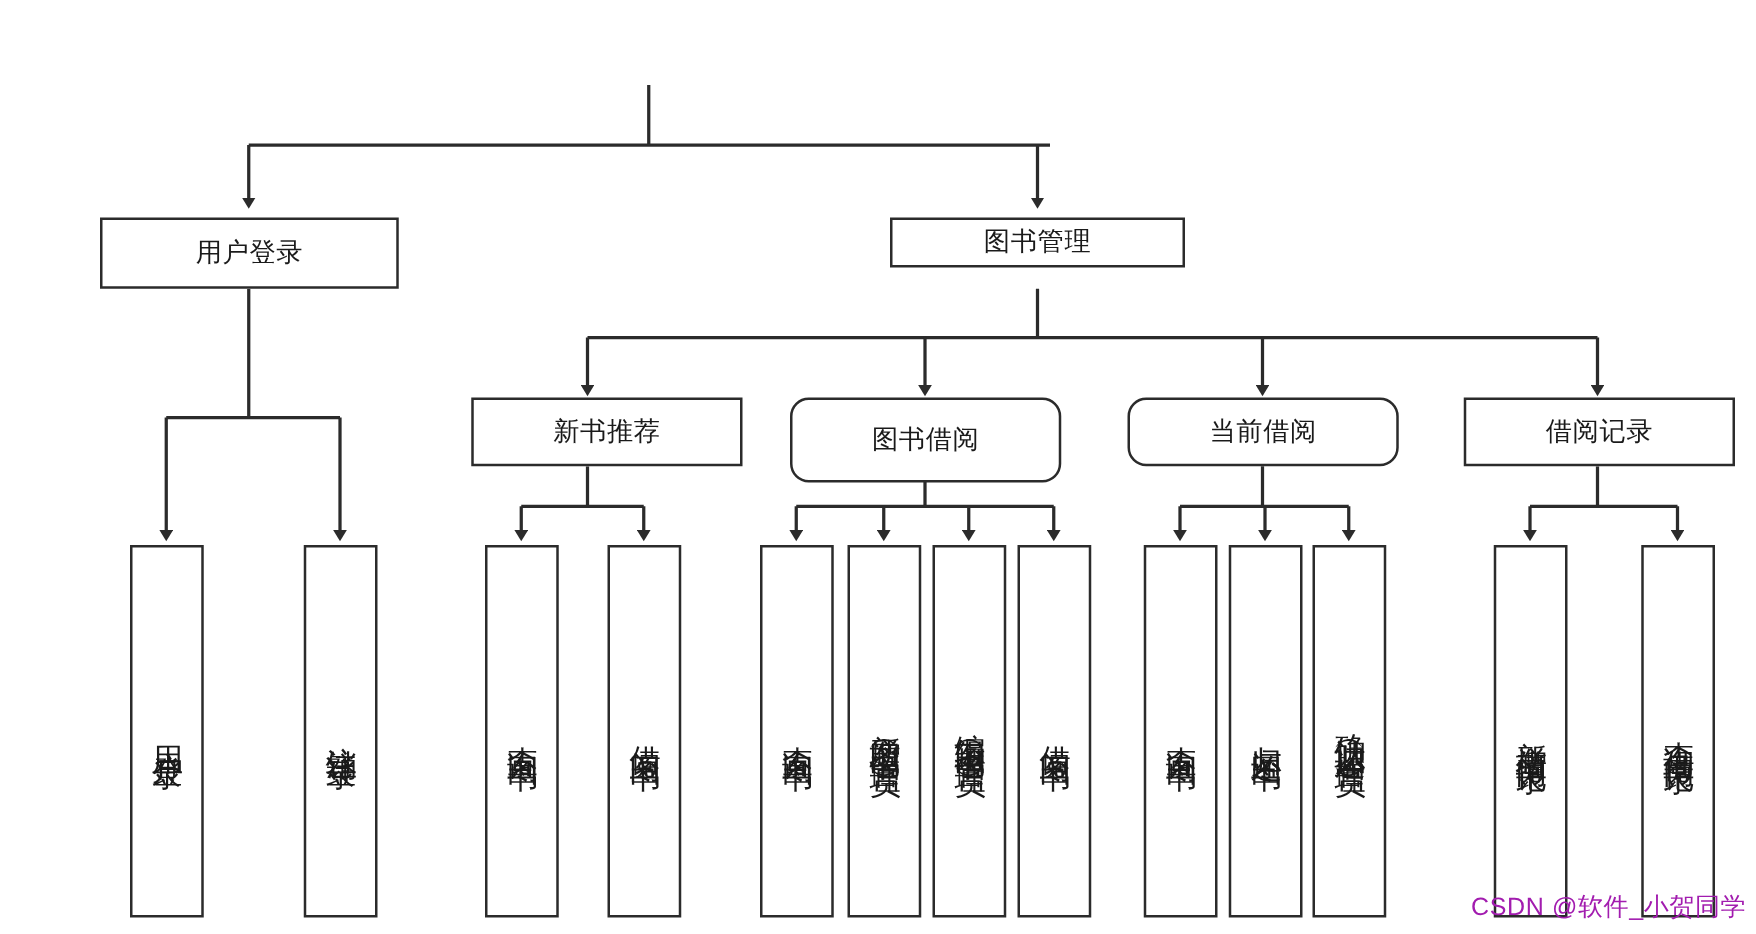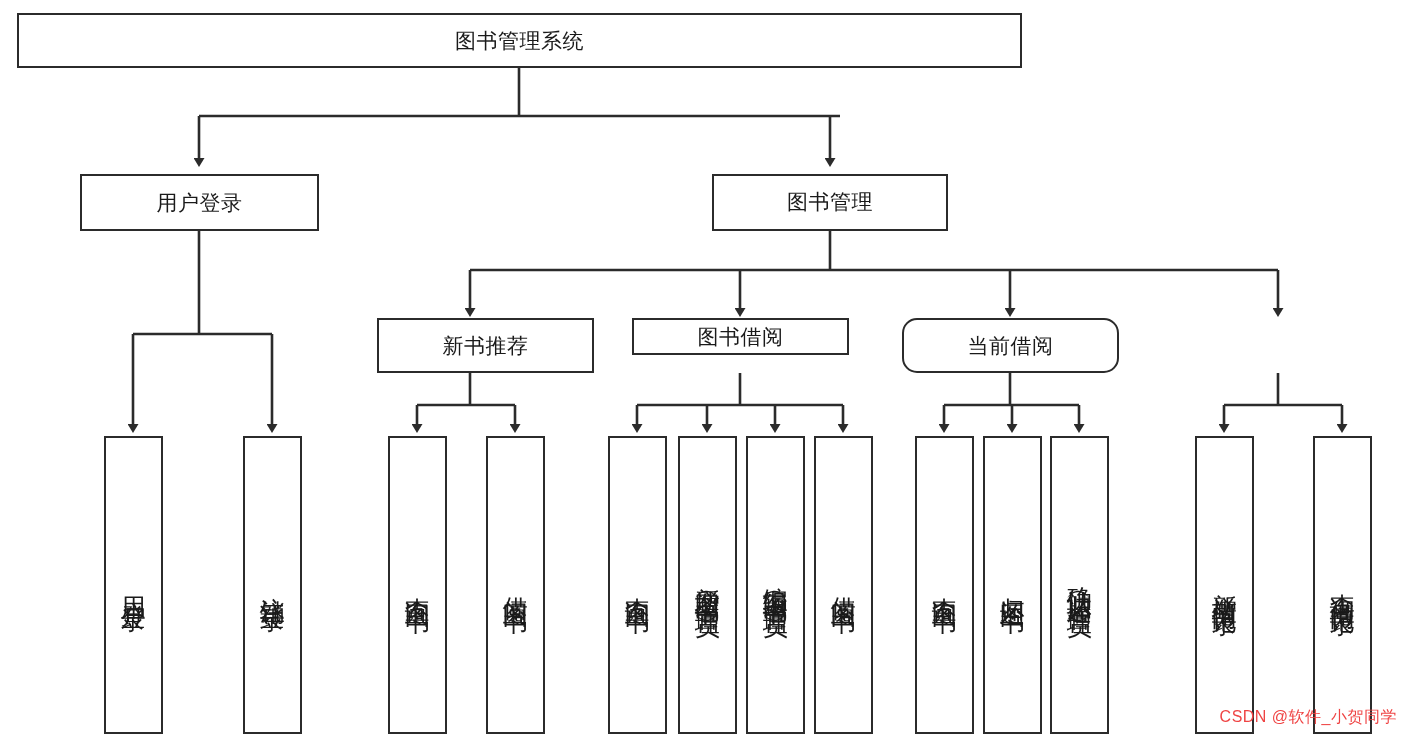--- a/index.html
+++ b/index.html
@@ -57,23 +57,23 @@
     writing-mode: vertical-rl;
     text-orientation: upright;
     font-size: 25px;
     line-height: 1.05;
     letter-spacing: 4px;
     max-height: 100%;
   }
   .watermark {
     position: absolute;
     right: 8px;
-    bottom: 19px;
-    font-size: 16px;
-    color: #ef4444;
+    bottom: 8px;
+    font-size: 20px;
+    color: #a21caf;
     white-space: nowrap;
     z-index: 5;
     letter-spacing: 0.5px;
   }
 </style>
 </head>
 <body>
 
 <div id="canvas">
 
@@ -120,44 +120,44 @@
       <path d="M1012,405 L1012,426" marker-end="url(#arrow)"></path>
       <path d="M1079,405 L1079,426" marker-end="url(#arrow)"></path>
 
       <path d="M1278,373 L1278,405"></path>
       <path d="M1224,405 L1342,405"></path>
       <path d="M1224,405 L1224,426" marker-end="url(#arrow)"></path>
       <path d="M1342,405 L1342,426" marker-end="url(#arrow)"></path>
     </g>
   </svg>
 
-  <div class="node horiz" style="left:17px; top:13px; width:1005px; height:55px;">
-    <span class="label">图书管理系统</span>
-  </div>
 
   <div class="node horiz" style="left:80px; top:174px; width:239px; height:57px;">
     <span class="label">用户登录</span>
   </div>
 
-  <div class="node horiz" style="left:712px; top:174px; width:236px; height:57px;font-family:Liberation Serif, serif;">
+  <div class="node horiz" style="left:712px; top:174px; width:236px; height:40px;">
     <span class="label">图书管理</span>
   </div>
 
   <div class="node horiz" style="left:361px; top:318px; width:217px; height:55px;margin-left:16px;">
     <span class="label">新书推荐</span>
   </div>
 
-  <div class="node horiz" style="left:632px; top:318px; width:217px; height:37px;">
+  <div class="node horiz" style="left:632px; top:318px; width:217px; height:68px;border-radius:15px;">
     <span class="label">图书借阅</span>
   </div>
 
   <div class="node horiz" style="left:902px; top:318px; width:217px; height:55px;border-radius:15px;">
     <span class="label">当前借阅</span>
   </div>
 
+  <div class="node horiz" style="left:1171px; top:318px; width:217px; height:55px;">
+    <span class="label">借阅记录</span>
+  </div>
 
   <div class="node vert" style="left:104px; top:436px; width:59px; height:298px;">
     <span class="label">用户登录</span>
   </div>
 
   <div class="node vert" style="left:243px; top:436px; width:59px; height:298px;">
     <span class="label">注销登录</span>
   </div>
 
   <div class="node vert" style="left:388px; top:436px; width:59px; height:298px;">

